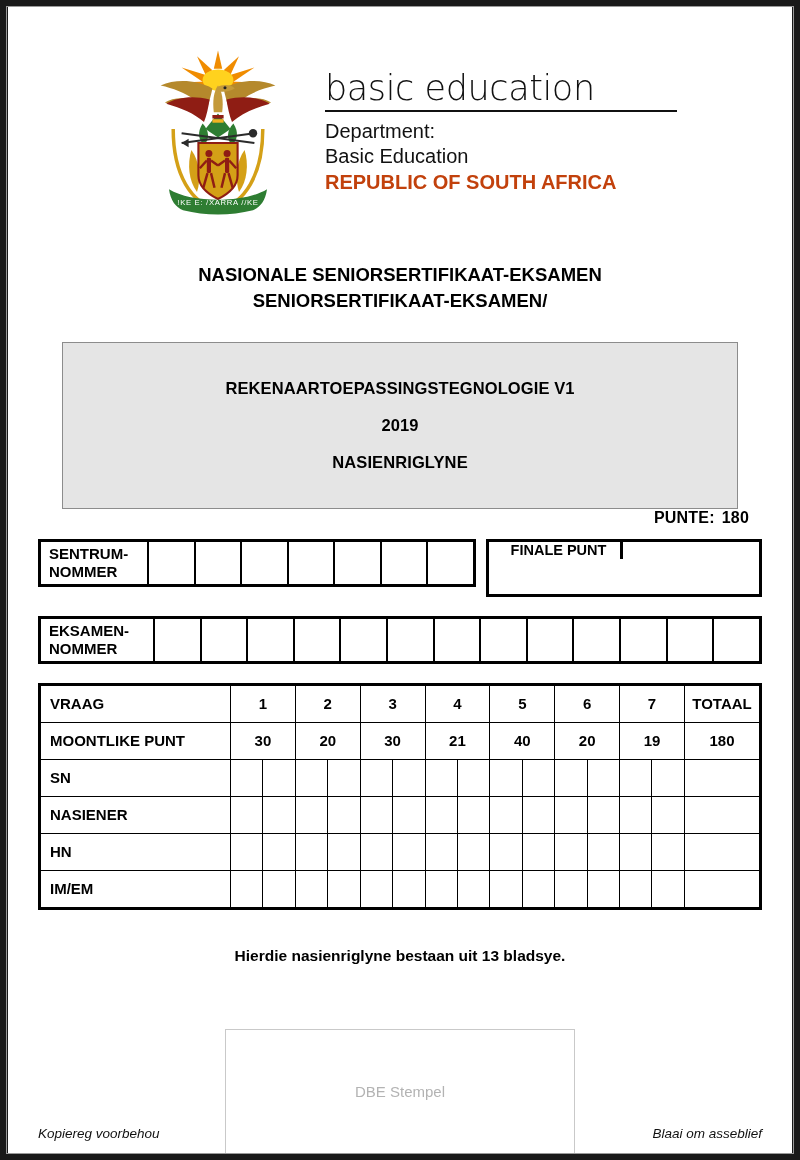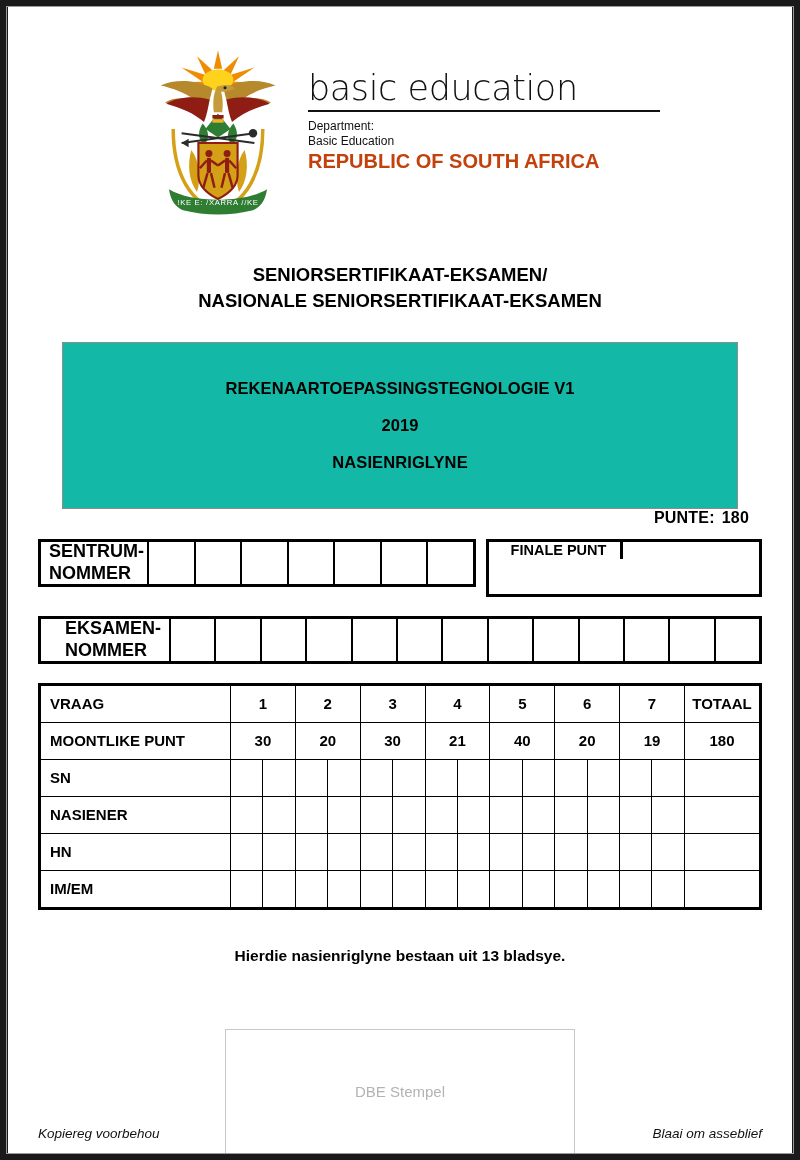--- a/index.html
+++ b/index.html
@@ -45,39 +45,39 @@
     align-items: flex-start;
     padding-top: 38px;
     padding-left: 110px;
   }
   .coat {
     width: 140px;
     height: 175px;
     flex: 0 0 auto;
   }
   .logo-text {
-    margin-left: 20px;
+    margin-left: 37px;
     padding-top: 26px;
   }
   .logo-main {
     font-size: 35px;
     font-weight: 300;
     letter-spacing: -0.4px;
     color: #111;
     line-height: 1.02;
     font-family: "DejaVu Sans", sans-serif;
   }
   .logo-rule {
     border-bottom: 2.5px solid #111;
     width: 352px;
     margin-top: 3px;
     margin-bottom: 7px;
   }
   .logo-dept-1, .logo-dept-2 {
-    font-size: 12px;
+    font-size: 20px;
     color: #111;
     line-height: 1.28;
     font-family: "Liberation Sans", sans-serif;
   }
   .logo-dept-3 {
     font-size: 20px;
     font-weight: bold;
     color: #c2410c;
     line-height: 1.28;
     font-family: "Liberation Sans", sans-serif;
@@ -91,21 +91,21 @@
   .exam-titles div {
     font-size: 18.5px;
     font-weight: bold;
     line-height: 1.42;
     color: #000;
   }
 
   
   .subject-box {
     margin: 27px 24px 0 24px;
-    background: #14b8a6;
+    background: #e5e5e5;
     border: 1px solid #8c8c8c;
     padding: 27px 0 27px 0;
     text-align: center;
   }
   .subject-box .line {
     font-size: 16.5px;
     font-weight: bold;
     color: #000;
     margin: 0;
     padding: 9px 0;
@@ -134,40 +134,40 @@
     box-sizing: border-box;
     background: #fff;
   }
   .centre-group { width: 438px; height: 48px; }
   .final-group  { width: 276px; height: 58px; flex-direction: column; }
 
   .cell-label {
     display: flex;
     flex-direction: column;
     justify-content: center;
-    font-size: 18px;
+    font-size: 15px;
     font-weight: bold;
     padding-left: 8px;
     box-sizing: border-box;
     line-height: 1.2;
     white-space: nowrap;
   }
   .centre-group .cell-label { width: 108px; border-right: 2px solid #000; }
   .final-group  .cell-label { width: 134px; border-right: 3px solid #000;
                               justify-content: center; font-size: 14.5px;
                               display: flex; align-items: center; }
   .cell-blank {
     flex: 1 1 0;
     border-right: 2px solid #000;
   }
   .cell-blank:last-child { border-right: none; }
 
   .row-exam { margin-top: 19px; }
   .exam-group { width: 100%; height: 48px; }
-  .exam-group .cell-label { width: 114px; border-right: 2px solid #000; margin-left: 16px; }
+  .exam-group .cell-label { width: 114px; border-right: 2px solid #000; }
 
   
   .marks-table {
     width: 100%;
     border-collapse: collapse;
     margin-top: 19px;
     border: 3px solid #000;
     table-layout: fixed;
   }
   .marks-table td {
@@ -293,22 +293,22 @@
     <div class="logo-text">
       <div class="logo-main">basic education</div>
       <div class="logo-rule"></div>
       <div class="logo-dept-1">Department:</div>
       <div class="logo-dept-2">Basic Education</div>
       <div class="logo-dept-3">REPUBLIC OF SOUTH AFRICA</div>
     </div>
   </div>
 
   <div class="exam-titles">
+    <div>NASIONALE SENIORSERTIFIKAAT-EKSAMEN</div>
     <div>SENIORSERTIFIKAAT-EKSAMEN/</div>
-    <div>NASIONALE SENIORSERTIFIKAAT-EKSAMEN</div>
   </div>
 
   <div class="subject-box">
     <p class="line">REKENAARTOEPASSINGSTEGNOLOGIE V1</p>
     <p class="line">2019</p>
     <p class="line">NASIENRIGLYNE</p>
   </div>
 
   <div class="punte">
     <span>PUNTE:</span><span class="gap"></span><span>180</span>

